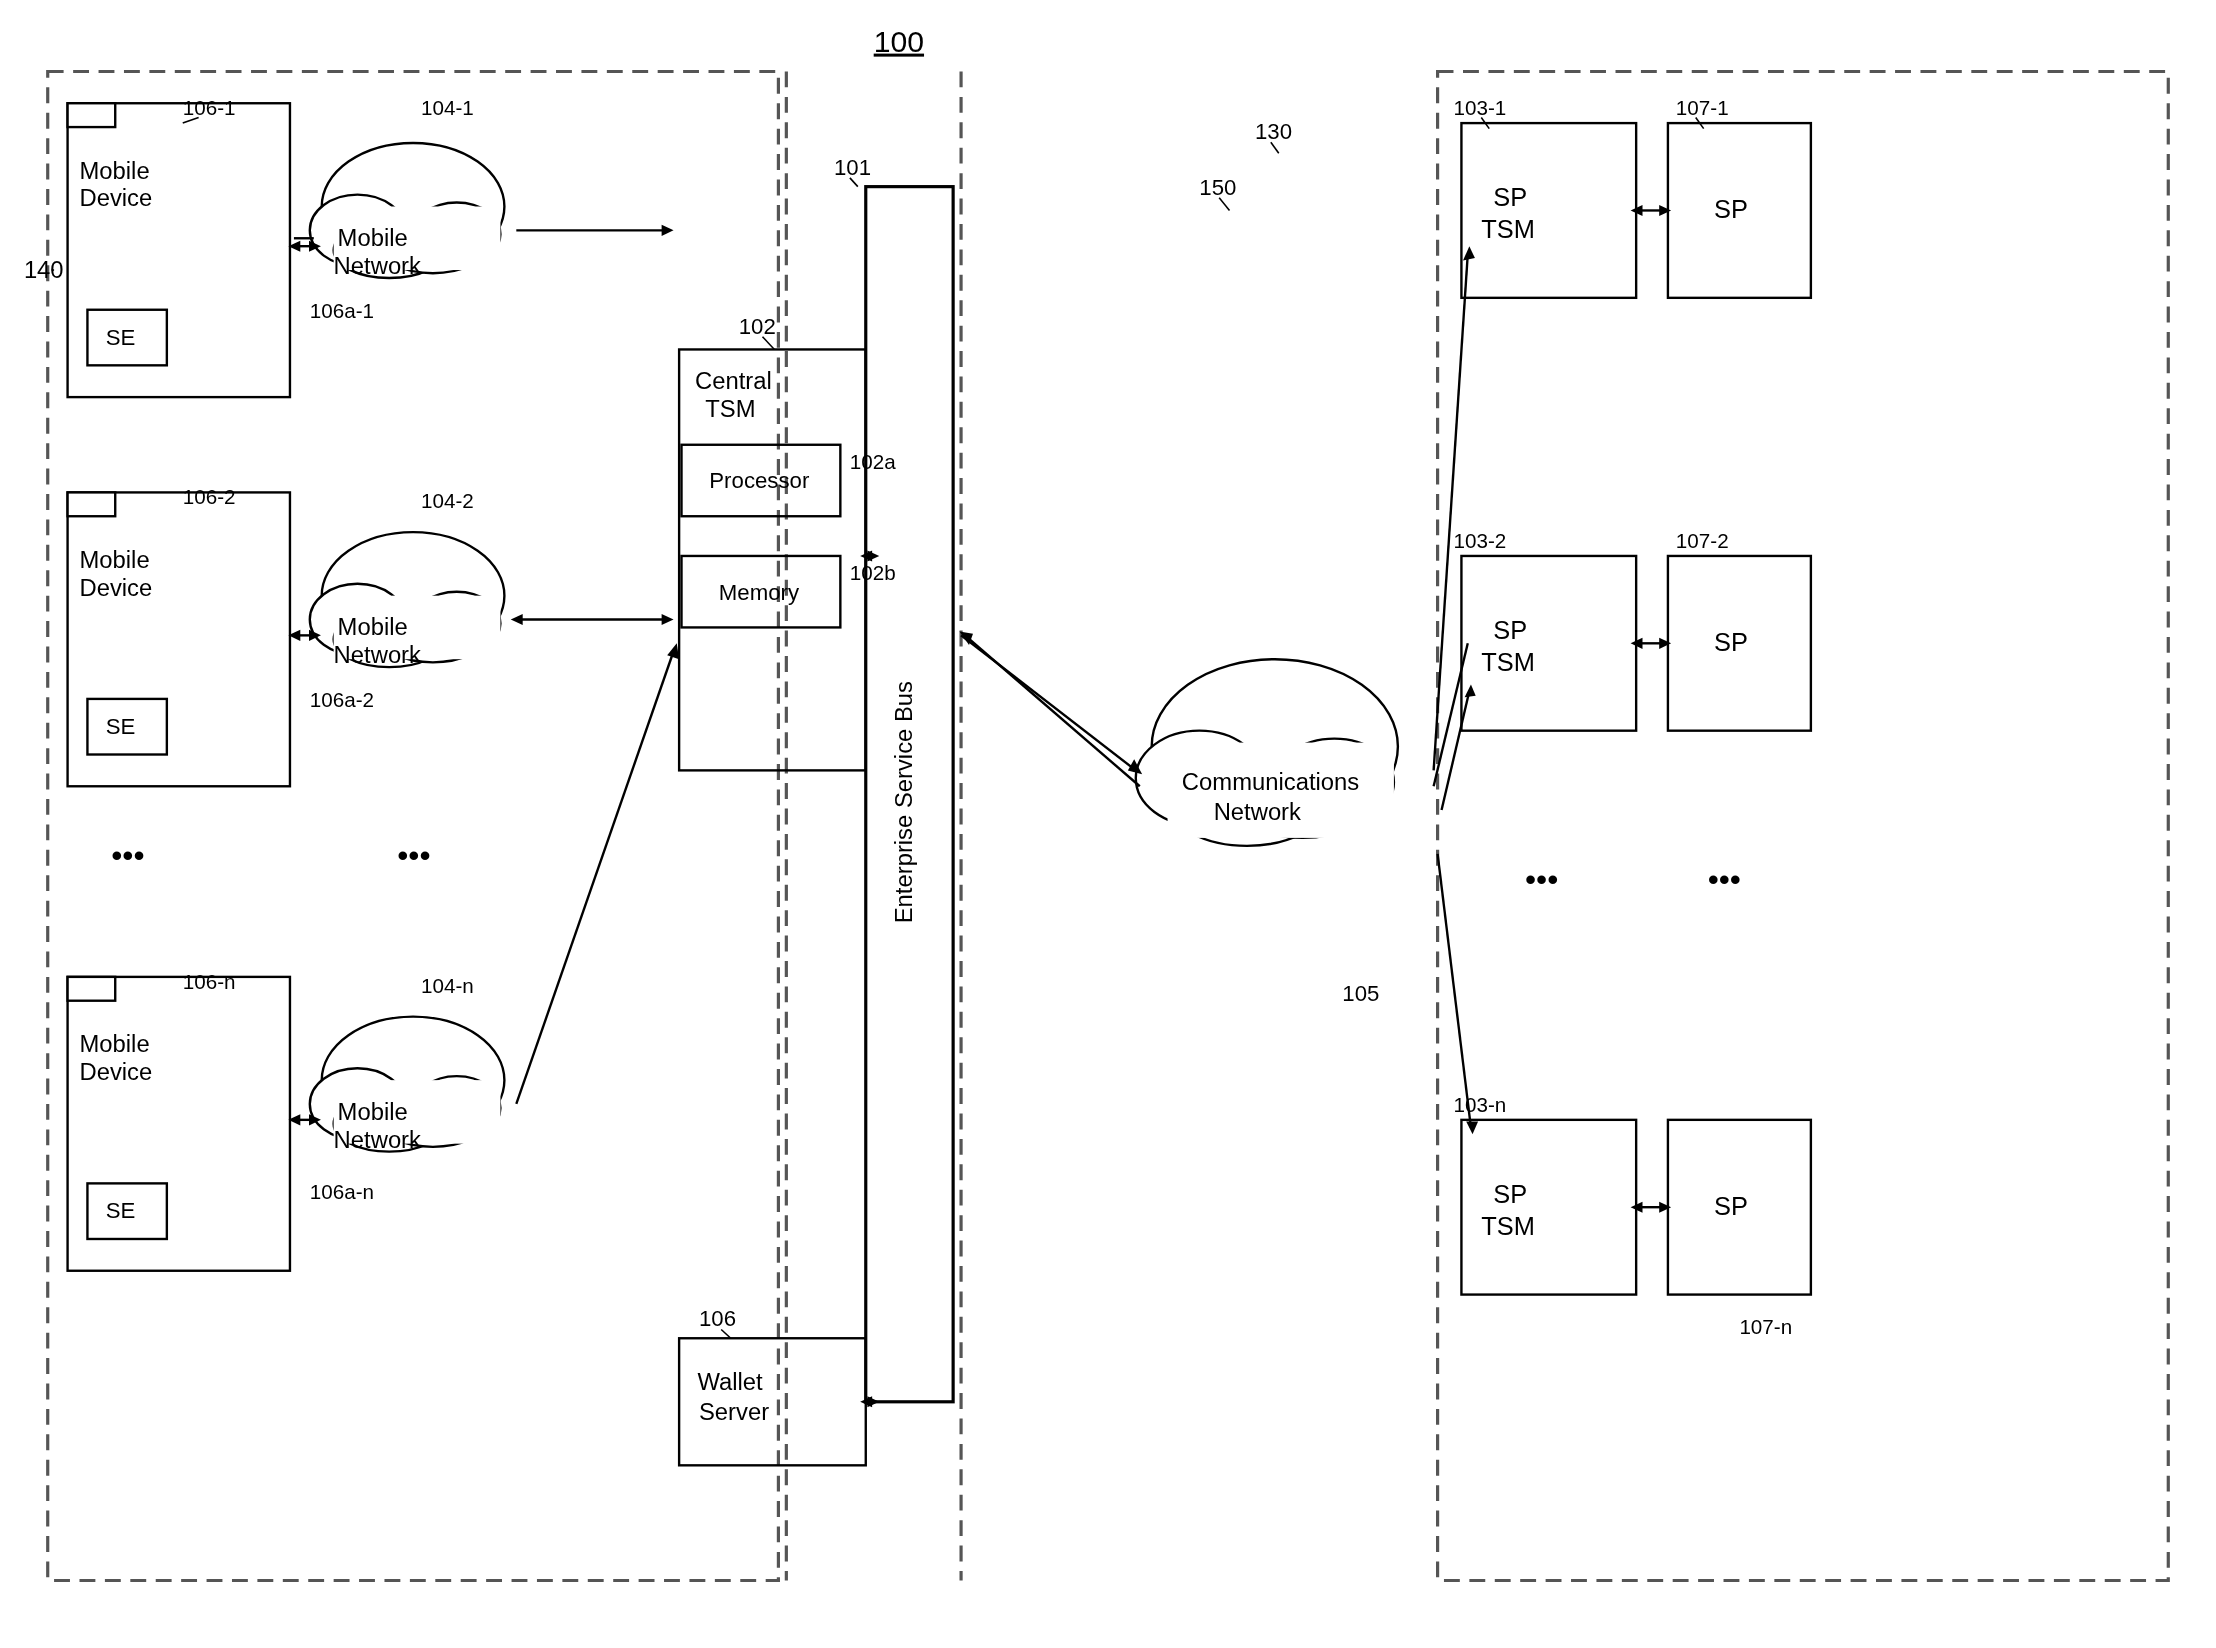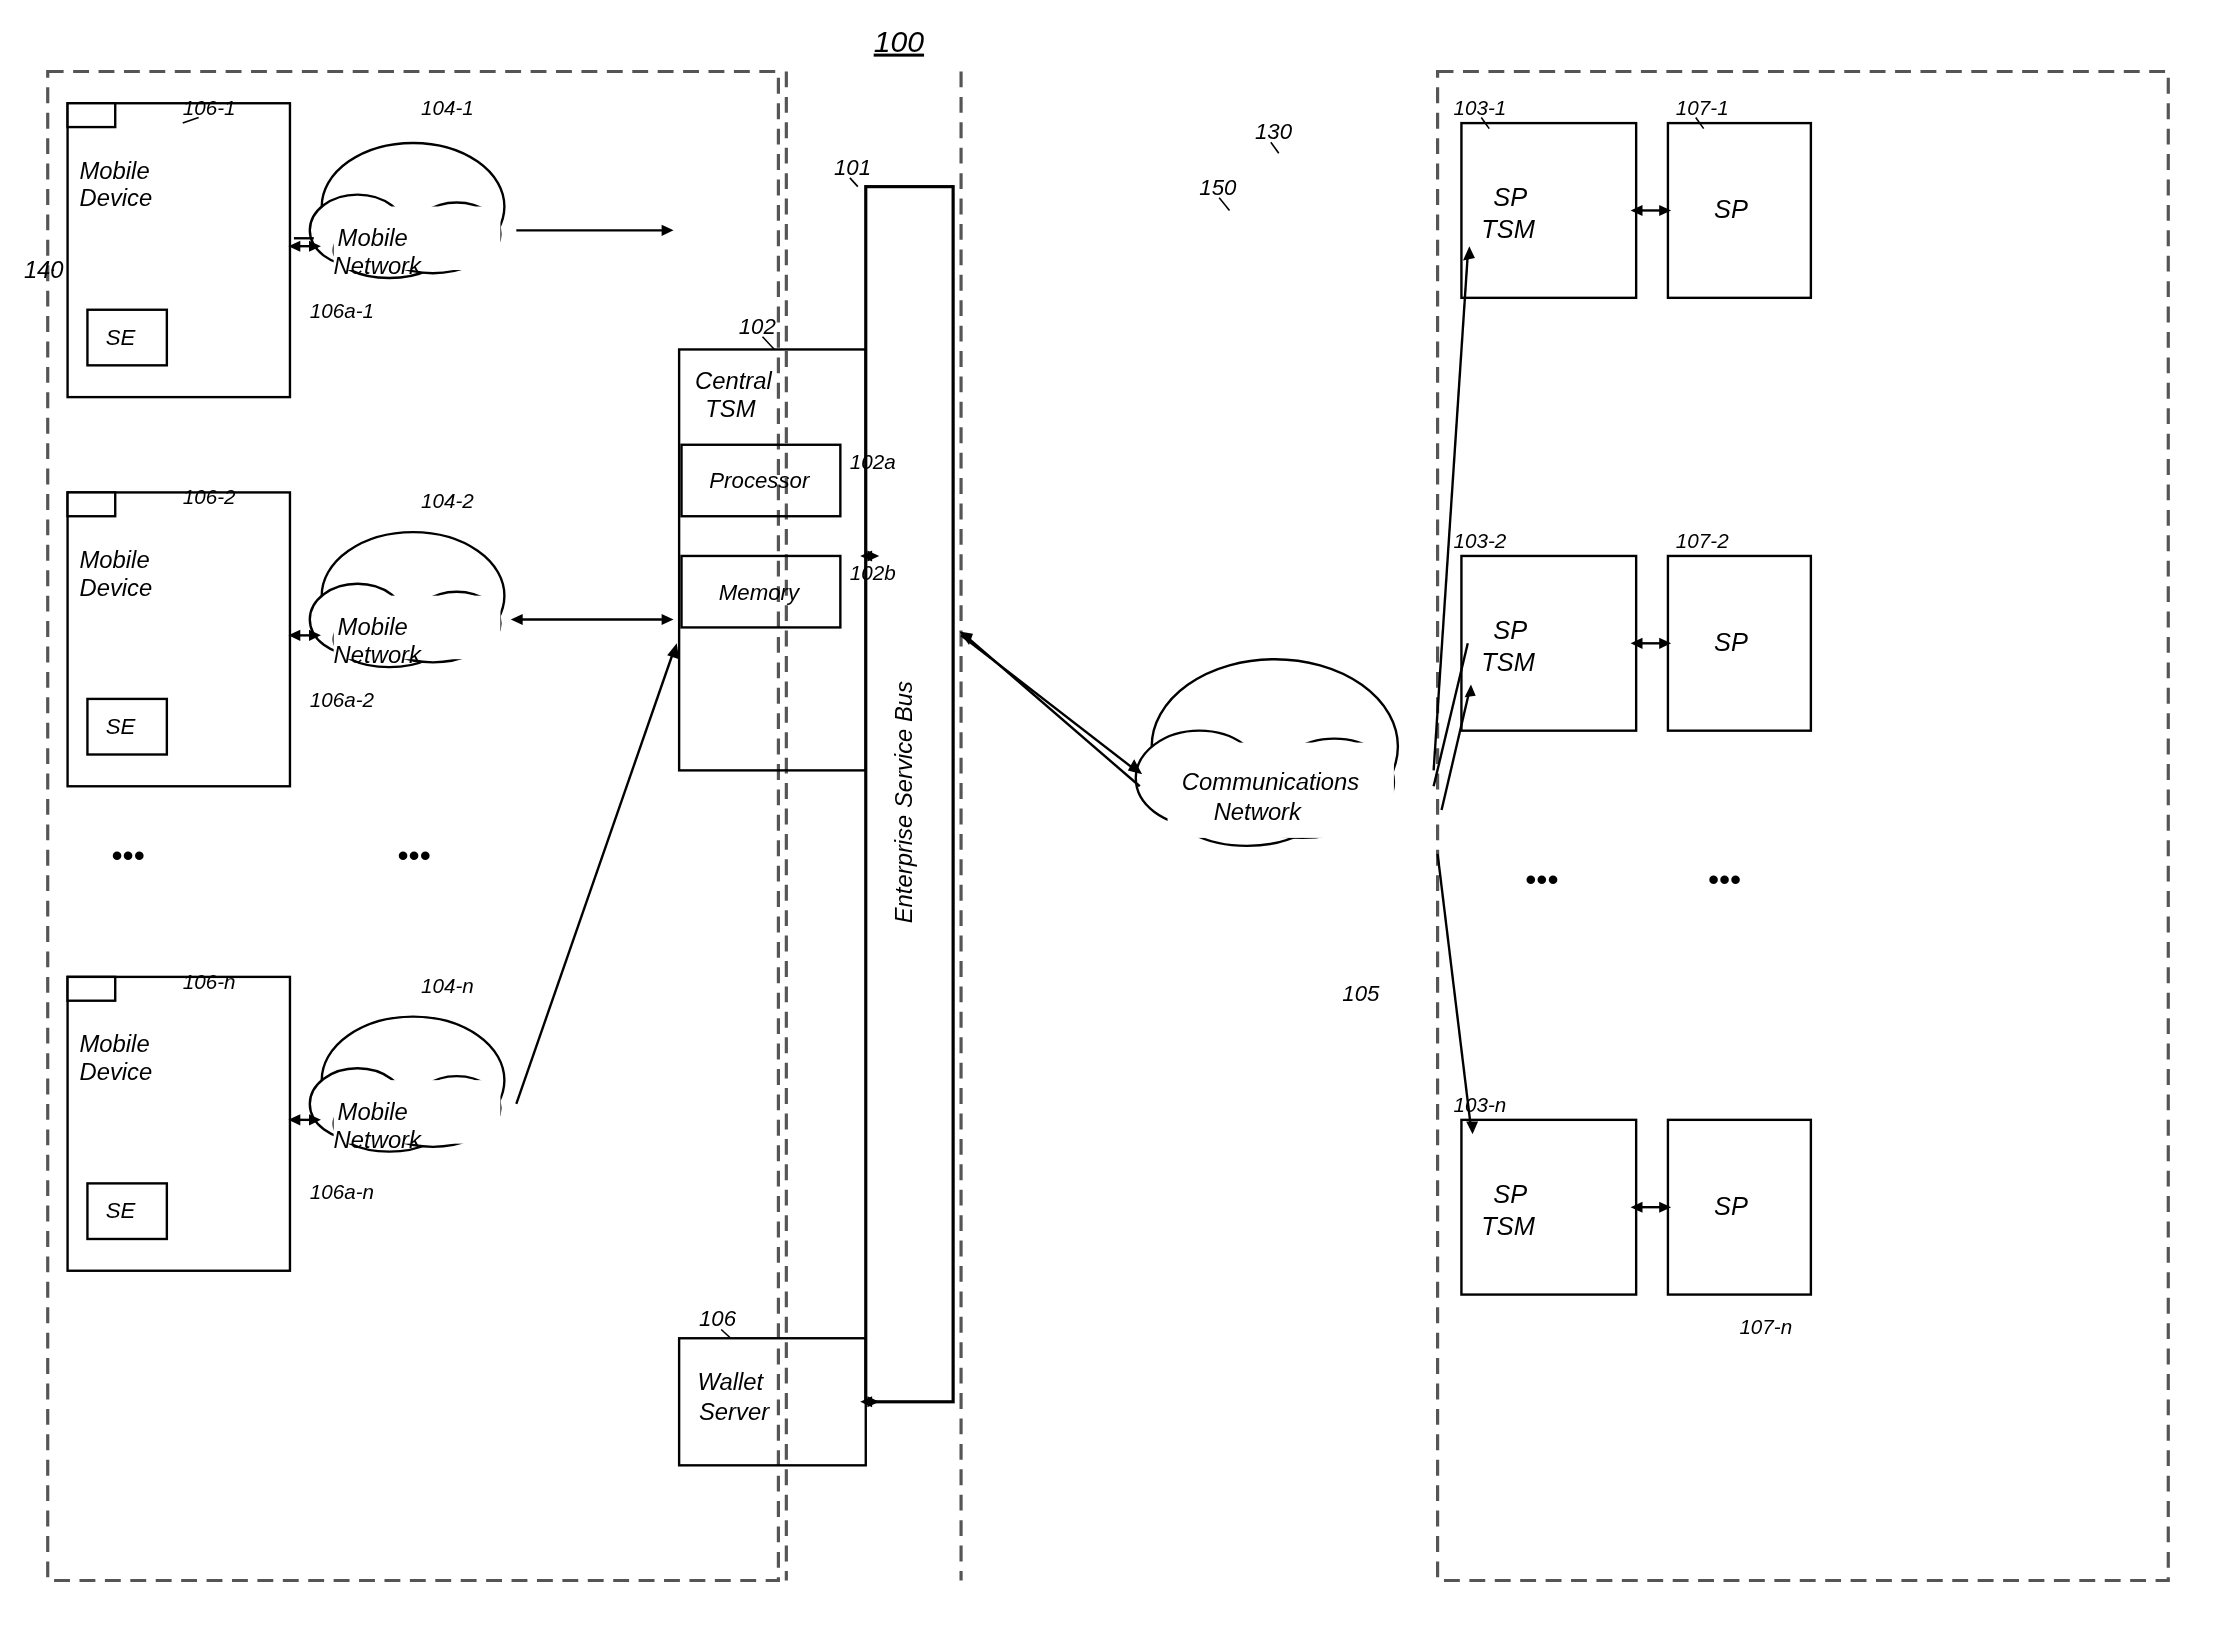--- a/index.html
+++ b/index.html
@@ -9,21 +9,20 @@
       width: 2216px;
       height: 1648px;
       position: relative;
       overflow: hidden;
     }
     .diagram-container {
       position: absolute;
       top: 0; left: 0;
       width: 2216px;
       height: 1648px;
-      font-style: italic;
     }
     svg {
       position: absolute;
       top: 0; left: 0;
       width: 2216px;
       height: 1648px;
     }
   </style>
 </head>
 <body>

